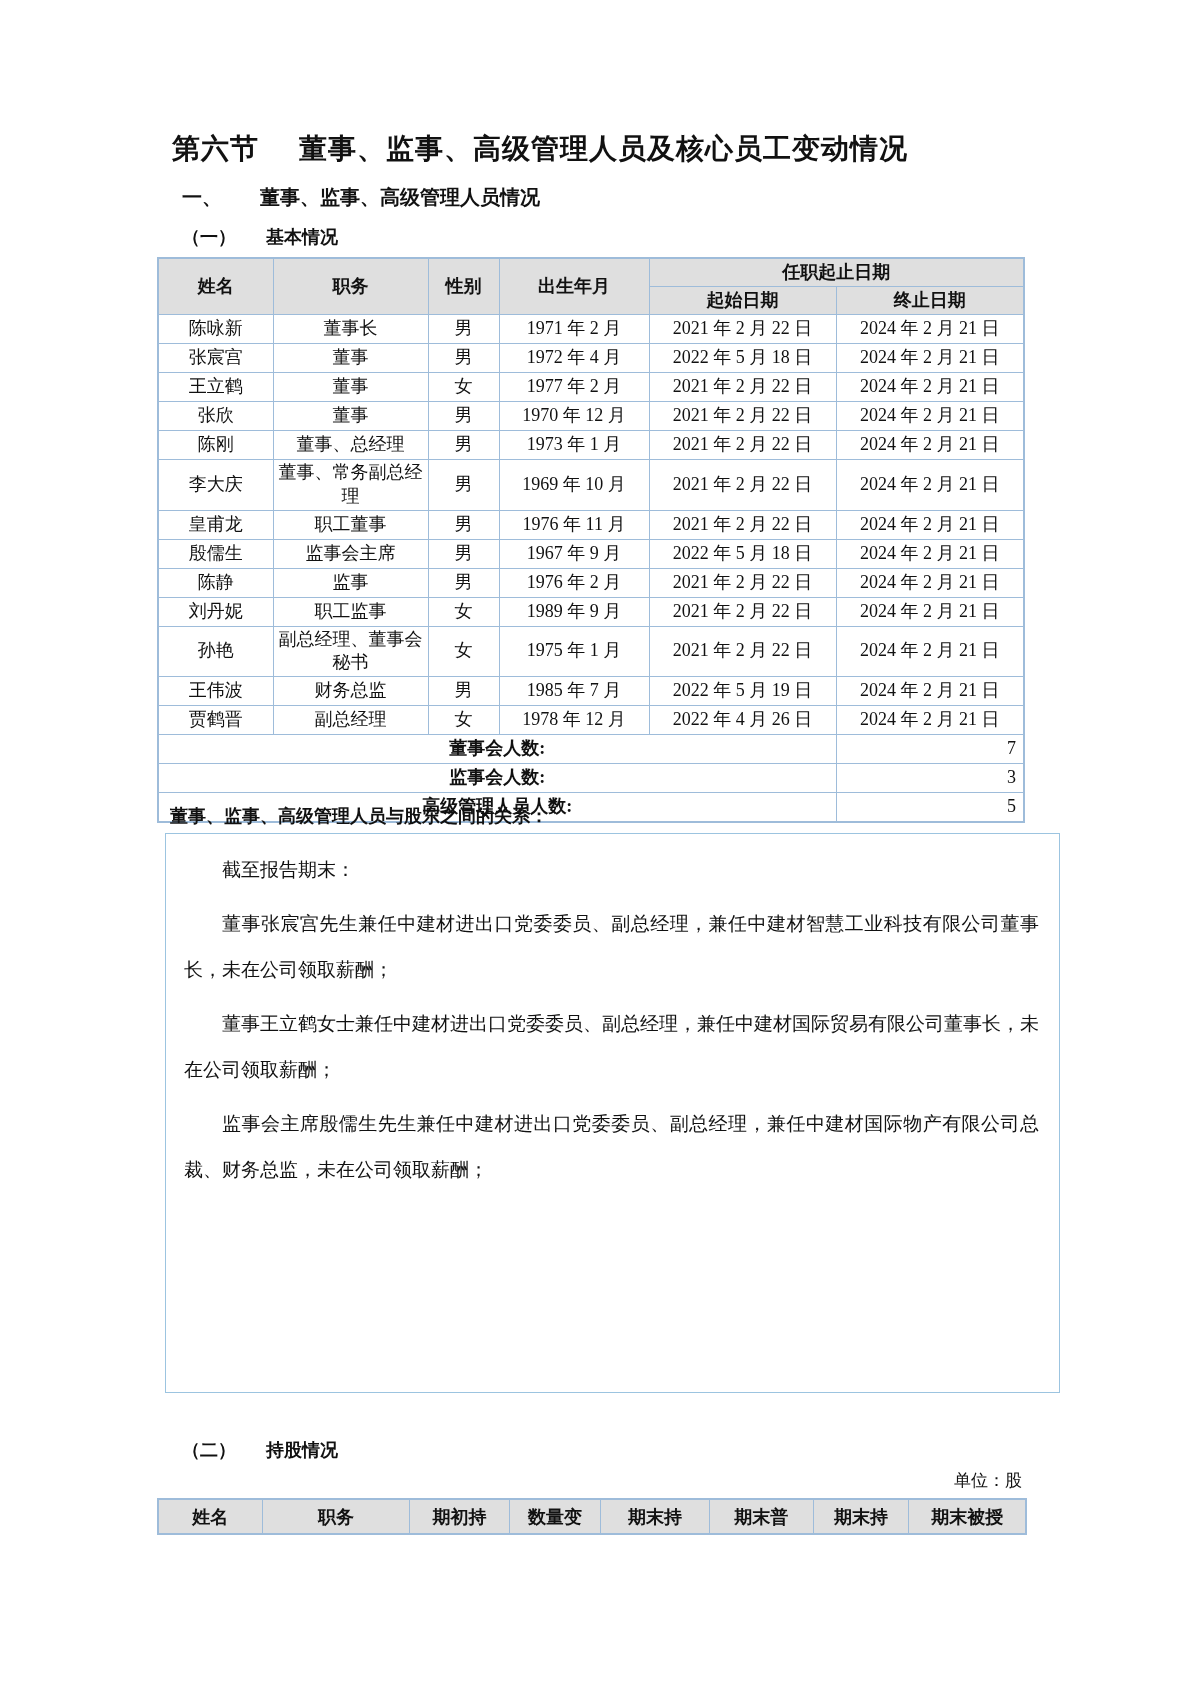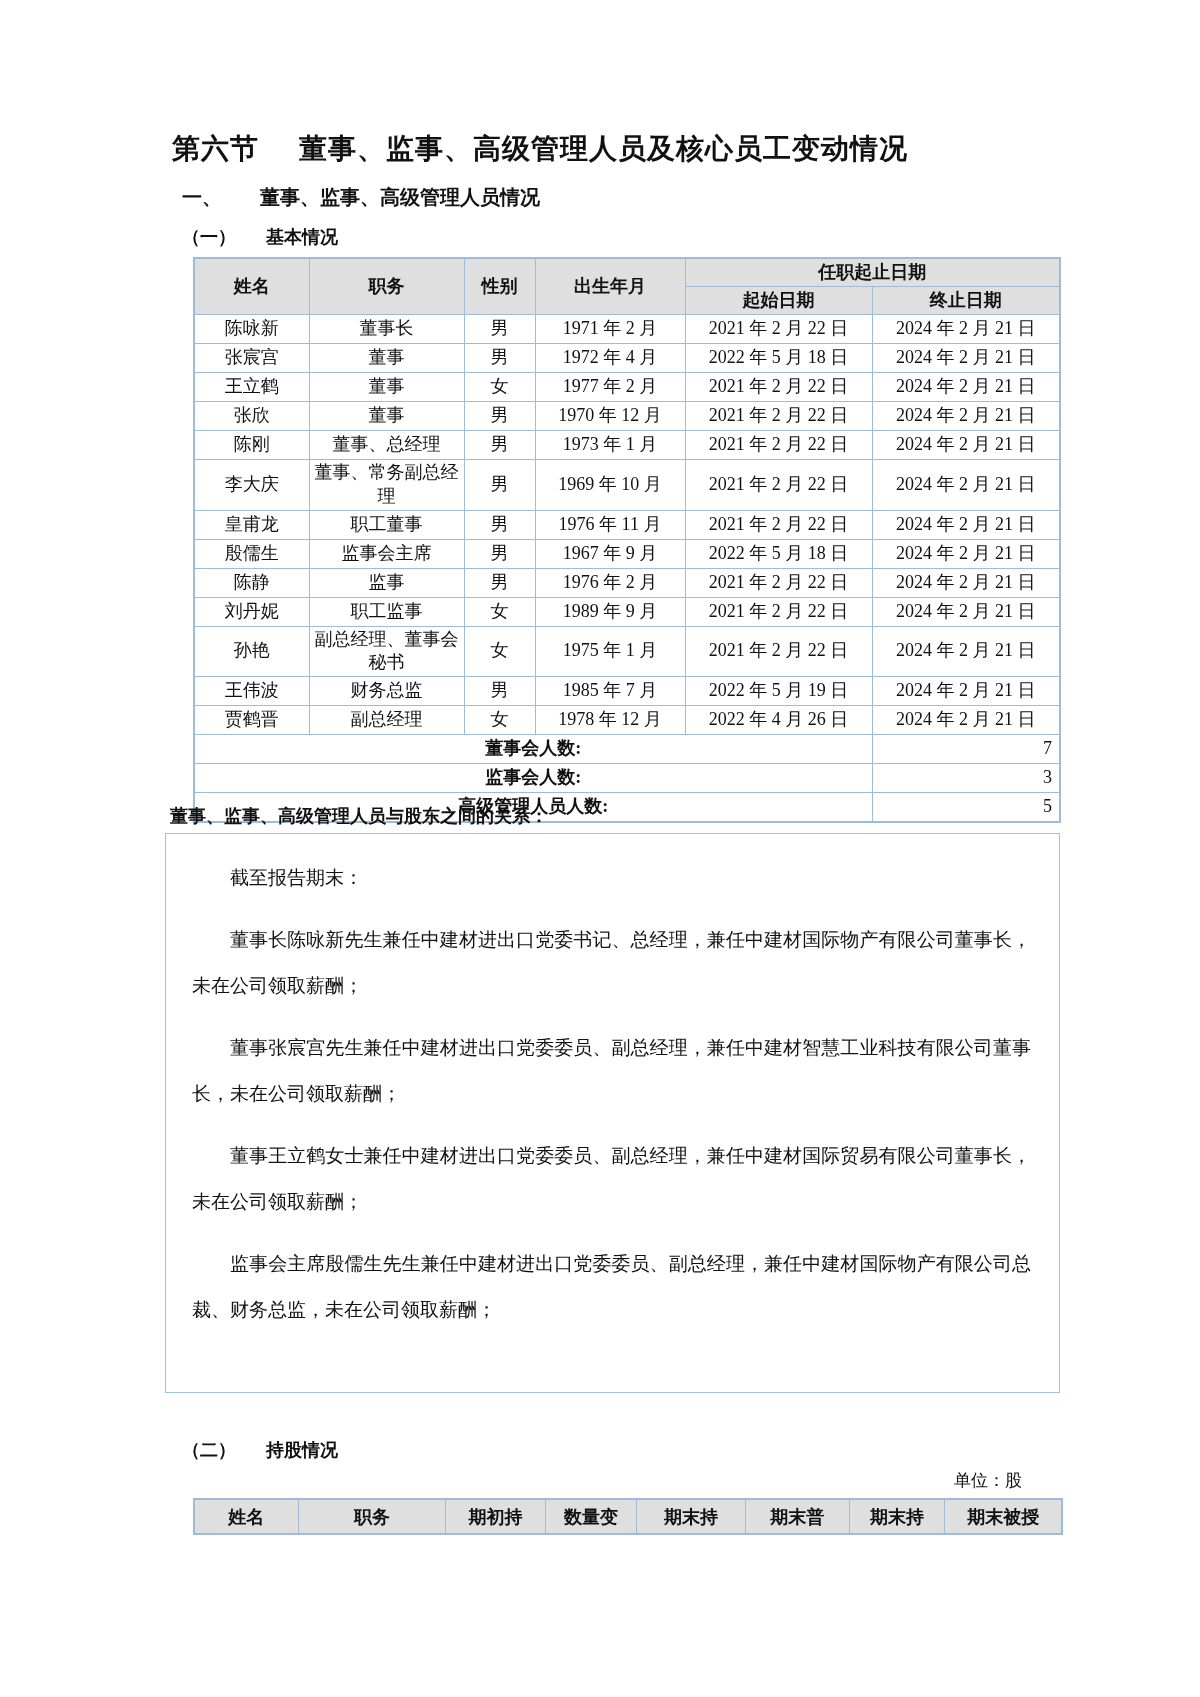--- a/index.html
+++ b/index.html
@@ -14,42 +14,42 @@
     position:absolute;top:130px;left:0;width:1080px;text-align:center;
     font-size:28px;letter-spacing:1px;
   }
   .doc-title .gap{display:inline-block;width:40px;}
 
   .h-level1{position:absolute;top:184px;left:182px;font-size:20px;}
   .h-level1 .gap{display:inline-block;width:38px;}
   .h-level2{position:absolute;top:225px;left:182px;font-size:18px;}
   .h-level2 .gap{display:inline-block;width:30px;}
 
-  table{border-collapse:collapse;table-layout:fixed;margin-left:36px;}
+  table{border-collapse:collapse;table-layout:fixed;}
   .basic-table{
     position:absolute;top:257px;left:157px;width:866px;font-size:18px;
     border:2px solid #9ebcda;
   }
   .basic-table th,.basic-table td{
     border:1px solid #9ebcda;text-align:center;padding:1px 3px;
     line-height:1.32;overflow:hidden;
   }
   .basic-table th{background:#dfdfdf;font-weight:bold;height:25px;}
   .basic-table td{height:26px;background:#ffffff;}
   .basic-table .sum-label{font-weight:bold;}
   .basic-table .sum-value{text-align:right;padding-right:7px;}
 
   .relation-heading{position:absolute;top:804px;left:170px;font-size:18px;}
 
   .relation-box{
     position:absolute;top:833px;left:165px;width:895px;height:560px;
     border:1px solid #9cc4e0;box-sizing:border-box;padding:5px 12px 0 10px;
     font-size:19px;
   }
-  .relation-box p{margin:16px;line-height:46px;text-indent:2em;text-align:justify;}
+  .relation-box p{margin:8px;line-height:46px;text-indent:2em;text-align:justify;}
 
   .unit-label{position:absolute;top:1469px;left:822px;width:200px;text-align:right;font-size:17px;}
 
   .holding-table{
     position:absolute;top:1498px;left:157px;width:870px;font-size:18px;
     border:2px solid #9ebcda;
   }
   .holding-table th{
     border:1px solid #9ebcda;background:#dfdfdf;font-weight:bold;
     height:33px;text-align:center;padding:0 2px;overflow:hidden;white-space:nowrap;
@@ -226,21 +226,20 @@
     <td class="sum-value">5</td>
   </tr>
 </tbody>
 </table>
 
 <div class="relation-heading hei">董事、监事、高级管理人员与股东之间的关系：</div>
 
 <div class="relation-box">
   <p>截至报告期末：</p>
 
-  <p>董事长陈咏新先生兼任中建材进出口党委书记、总经理，兼任中建材国际物产有限公司董事长，未在公司领取薪酬；</p>
 
   <p>董事张宸宫先生兼任中建材进出口党委委员、副总经理，兼任中建材智慧工业科技有限公司董事长，未在公司领取薪酬；</p>
 
   <p>董事王立鹤女士兼任中建材进出口党委委员、副总经理，兼任中建材国际贸易有限公司董事长，未在公司领取薪酬；</p>
 
 
   <p>监事会主席殷儒生先生兼任中建材进出口党委委员、副总经理，兼任中建材国际物产有限公司总裁、财务总监，未在公司领取薪酬；</p>
 
 </div>
 

